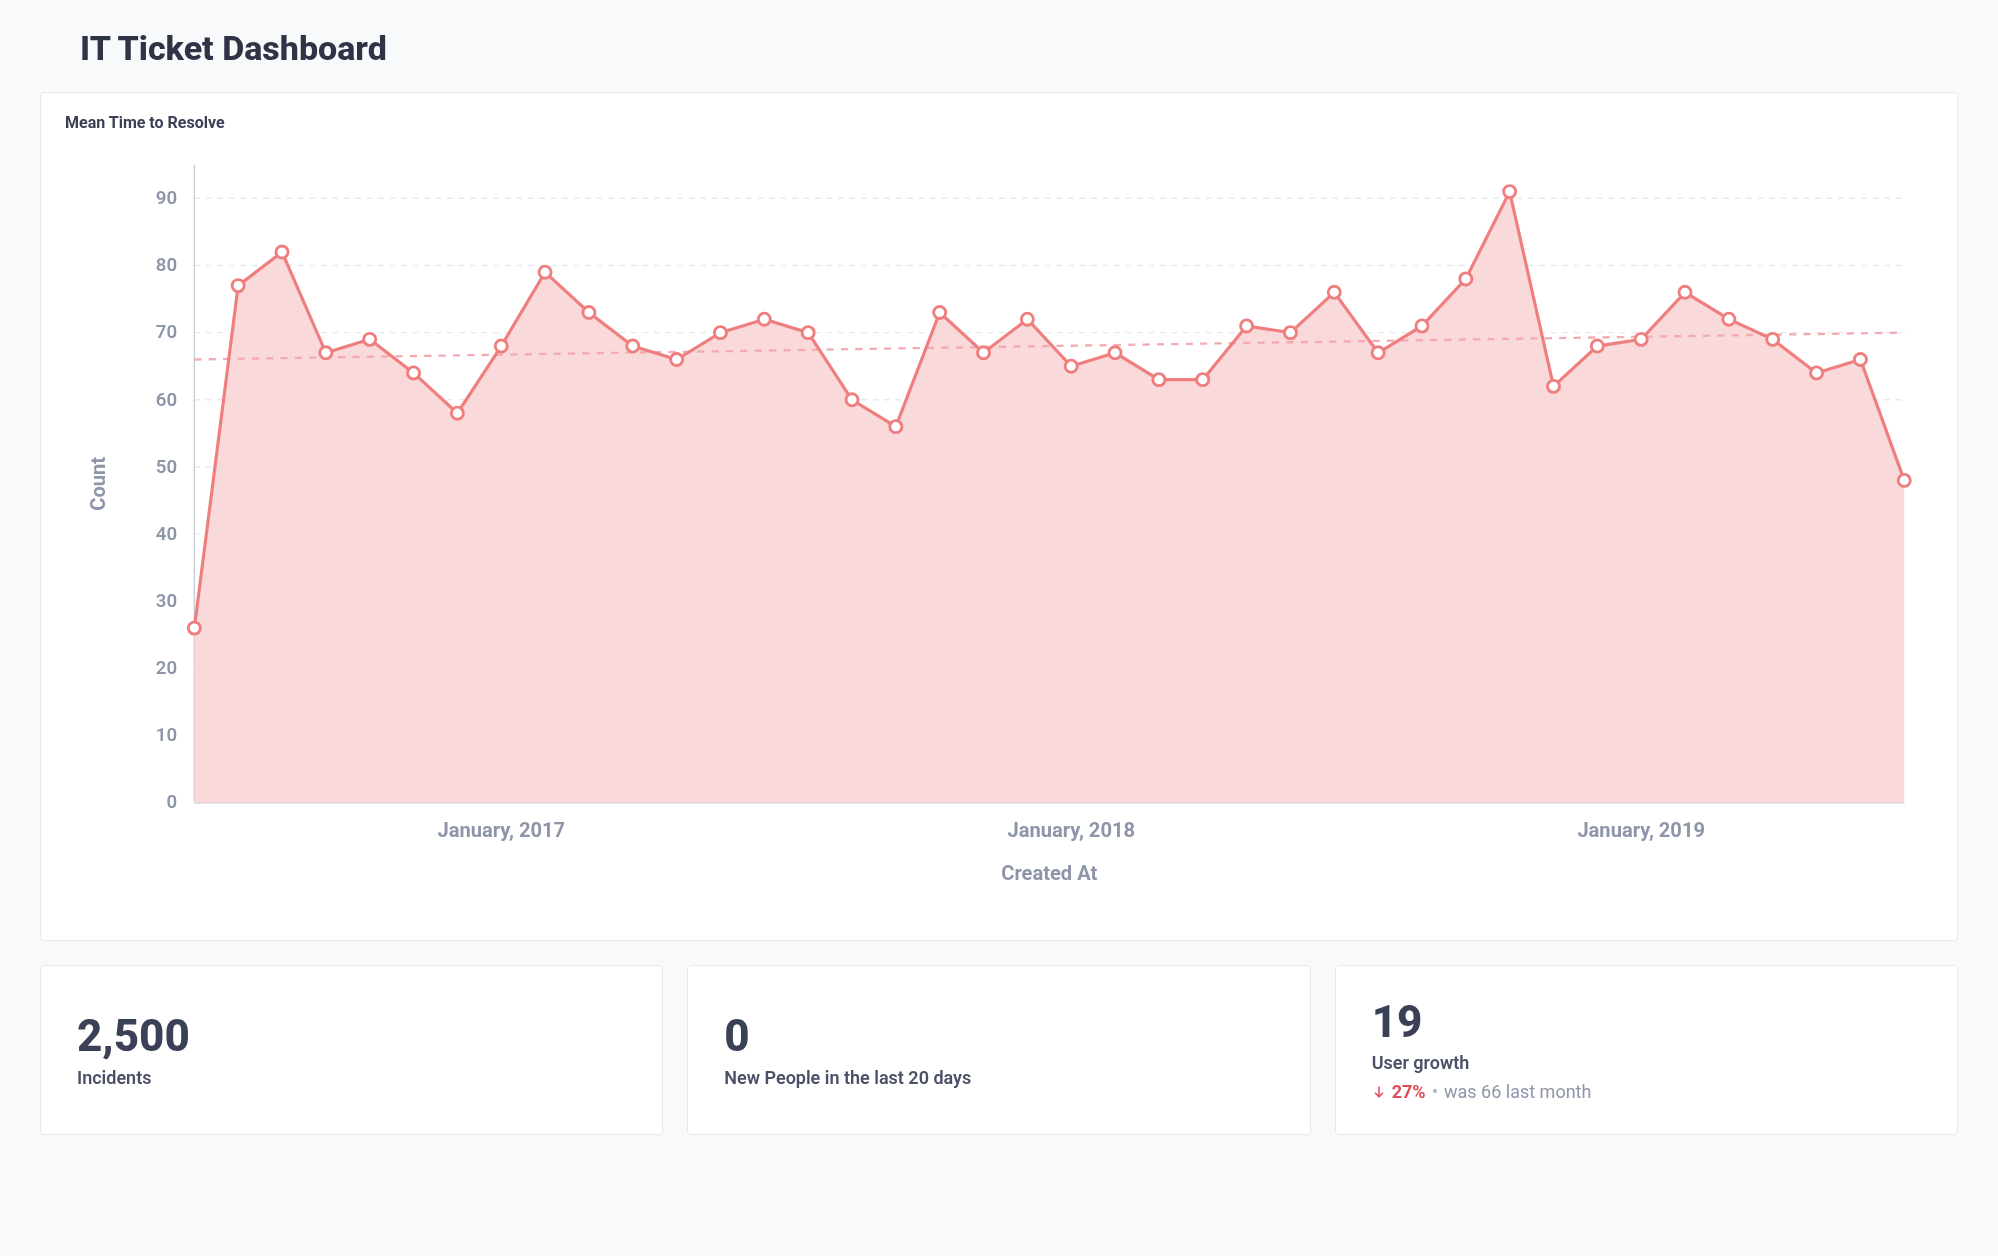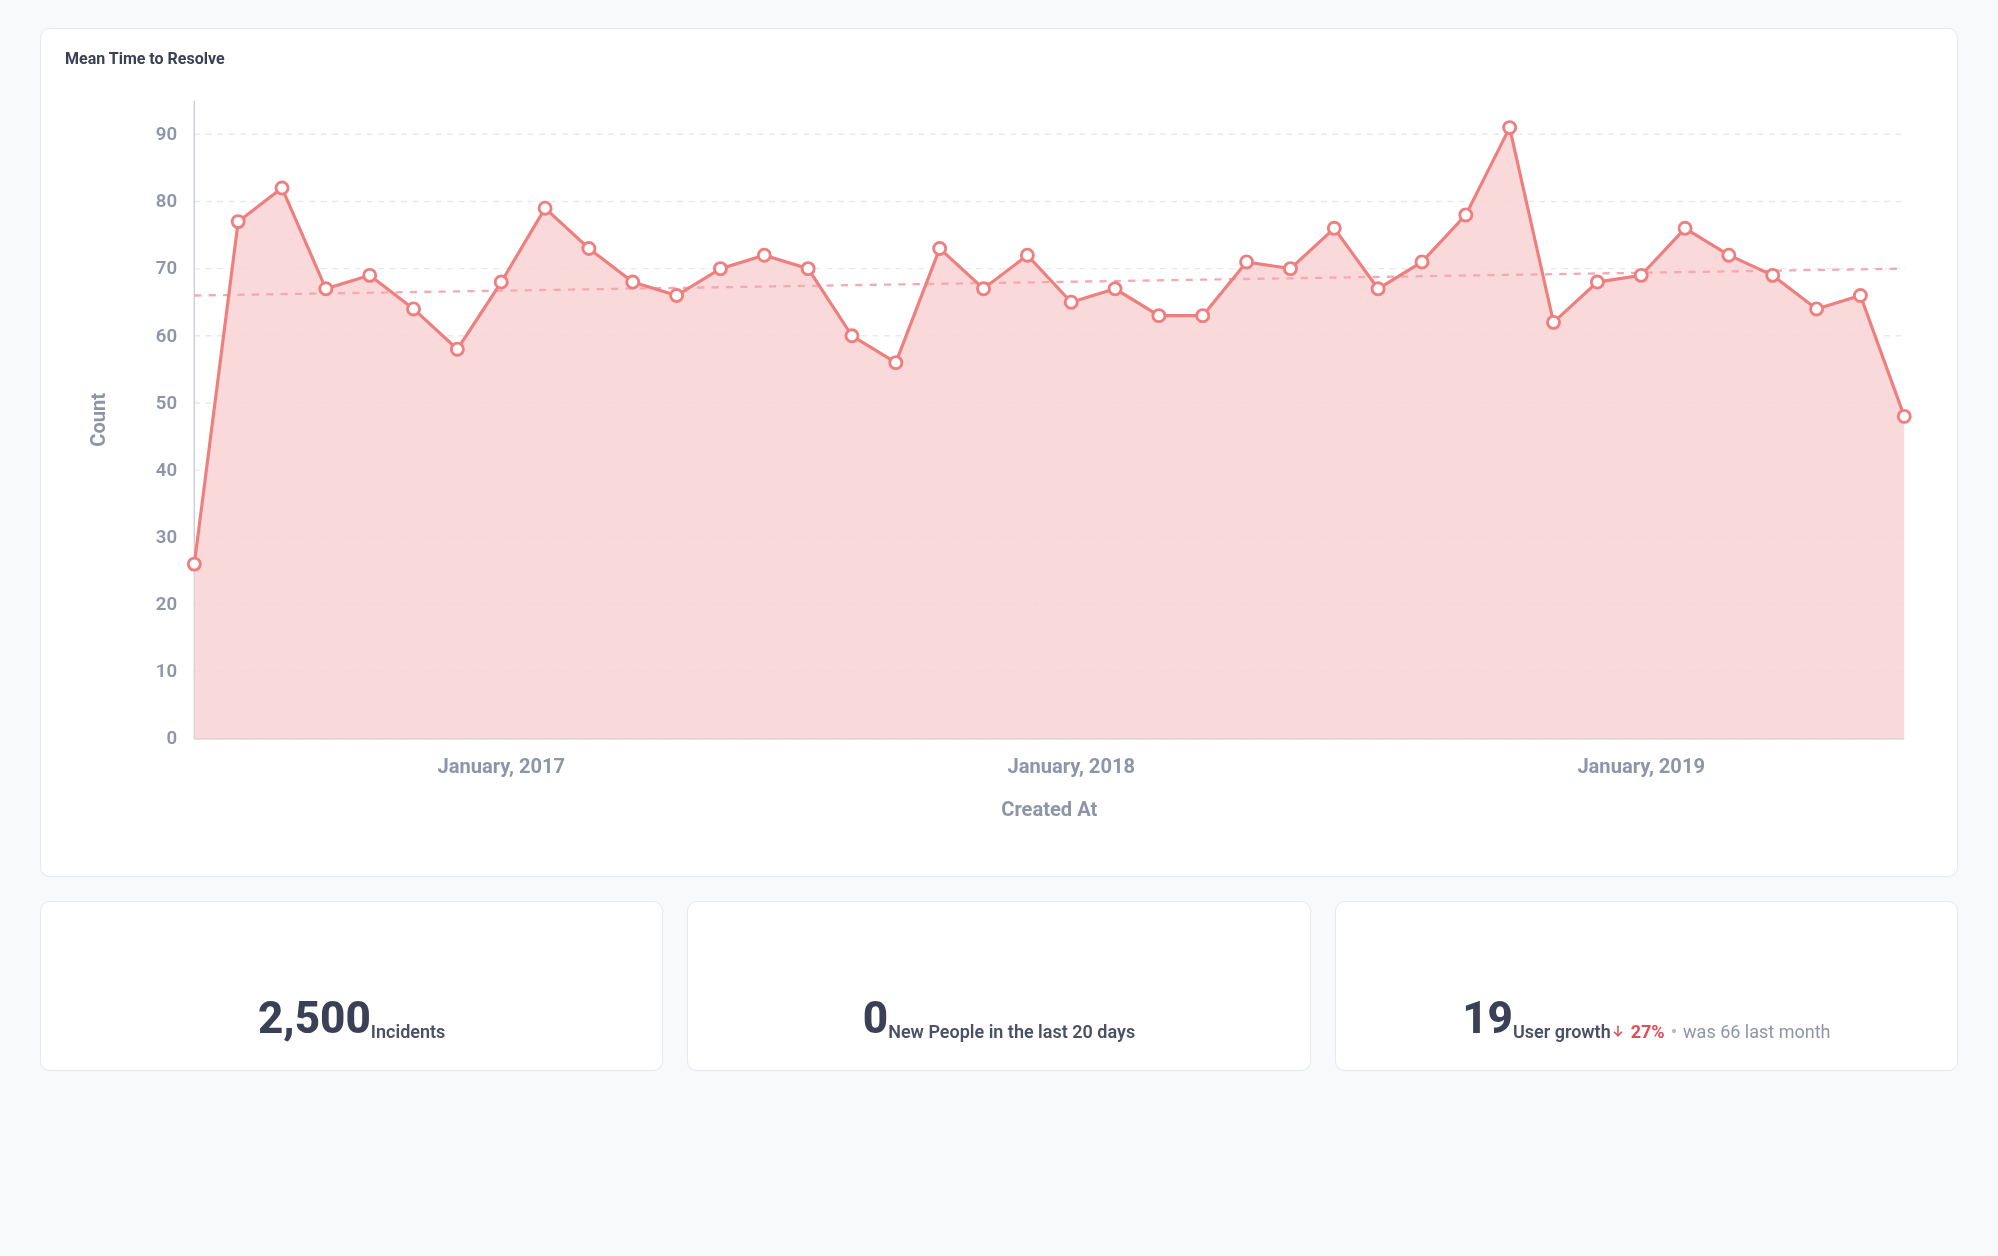--- a/index.html
+++ b/index.html
@@ -13,21 +13,21 @@
   }
   .page-title {
     font-size: 34px;
     font-weight: 800;
     color: #2e3346;
     margin: 0 0 24px 40px;
   }
   .card {
     background: #fff;
     border: 1px solid #e7e9ee;
-    border-radius: 10px;
+    border-radius: 4px;
     box-shadow: 0 1px 2px rgba(0,0,0,0.02);
   }
   .chart-card {
     padding: 20px 24px 28px 24px;
   }
   .chart-title {
     font-size: 16px;
     font-weight: 700;
     color: #3a4055;
     margin-bottom: 4px;
@@ -50,22 +50,22 @@
 
   .stat-row {
     display: flex;
     gap: 24px;
     margin-top: 24px;
   }
   .stat-card {
     flex: 1;
     min-height: 170px;
     display: flex;
-    flex-direction: row;
-    align-items: flex-end;
+    flex-direction: column;
+    align-items: flex-start;
     justify-content: center;
     padding: 28px 36px;
   }
   .stat-value {
     font-size: 44px;
     font-weight: 800;
     color: #3a4055;
     line-height: 1.1;
   }
   .stat-label {
@@ -85,20 +85,21 @@
   }
   .stat-sub .arrow { color: #e14c58; display:inline-flex; }
   .stat-sub .pct { color: #e14c58; font-weight: 700; }
   .stat-sub .dot { color: #b6bcc9; }
   .stat-sub .was { color: #8e95a8; font-weight: 400; }
 </style>
 </head>
 <body>
 
 <div class="page">
+  <h1 class="page-title">IT Ticket Dashboard</h1>
 
   <div class="card chart-card">
     <div class="chart-title">Mean Time to Resolve</div>
     <div class="chart-wrap">
       <svg id="chart-svg" viewBox="0 0 1300 540" preserveAspectRatio="xMidYMid meet">
 
         <g id="y-axis-group">
             <line x1="90" x2="1280" y1="464" y2="464" class="gridline"></line>
             <text x="78" y="468" text-anchor="end" fill="#8e95a8" font-size="13" font-weight="600">0</text>
             <line x1="90" x2="1280" y1="417.2631578947368" y2="417.2631578947368" class="gridline"></line>

